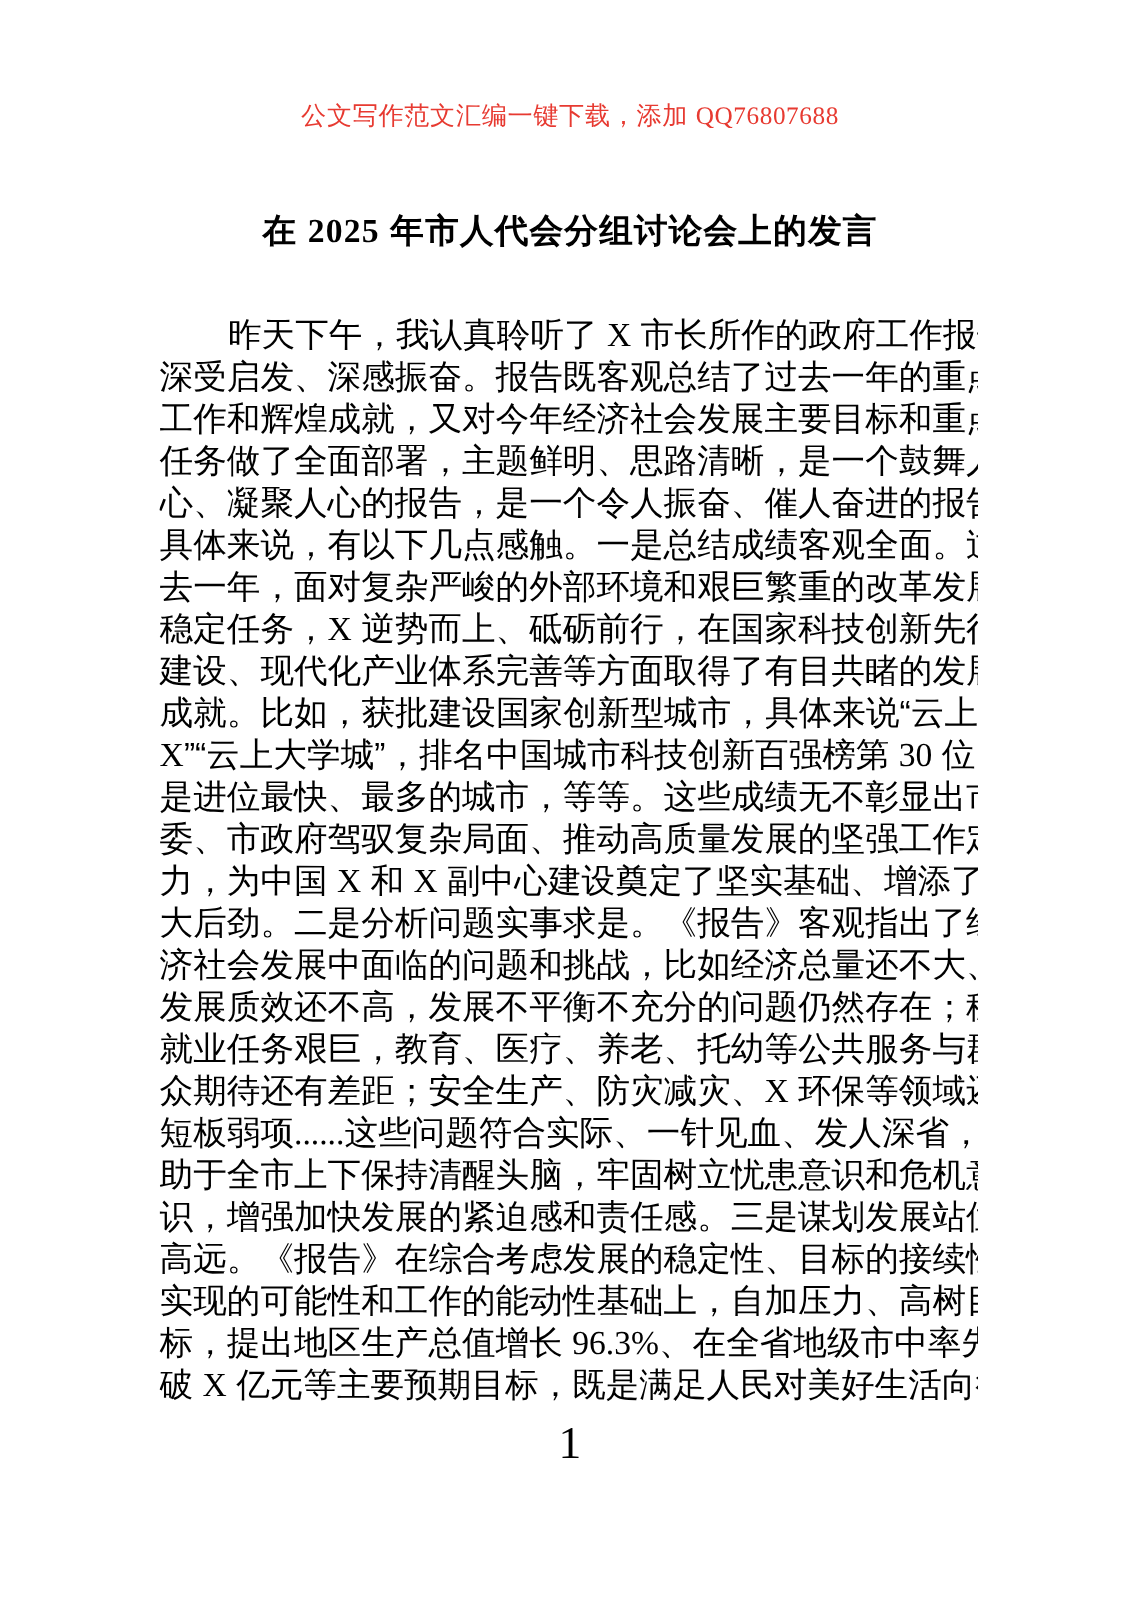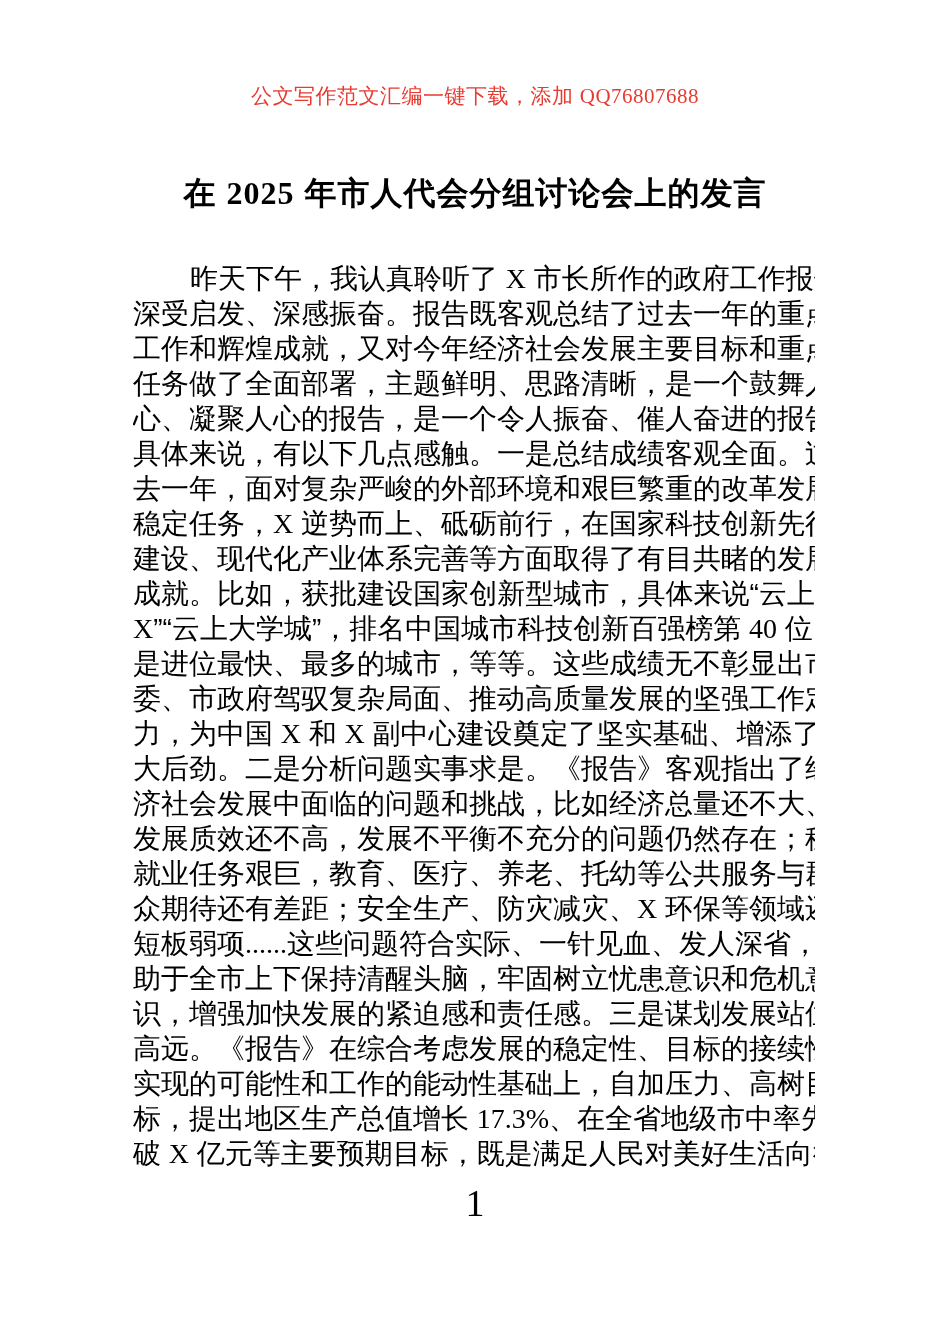--- a/index.html
+++ b/index.html
@@ -24,21 +24,21 @@
     line-height: 24px;
     color: #e73a31;
     letter-spacing: 0.5px;
   }
   .title {
     position: absolute;
     top: 172px;
     left: 0;
     width: 100%;
     text-align: center;
-    font-size: 32px;
+    font-size: 28px;
     line-height: 42px;
     font-weight: 700;
     letter-spacing: 1px;
   }
   .body {
     position: absolute;
     top: 261px;
     left: 133px;
     width: 682px;
     font-size: 28px;
@@ -80,32 +80,32 @@
       <div class="body-line first">昨天下午，我认真聆听了 <span class="lat">X</span> 市长所作的政府工作报告，</div>
       <div class="body-line">深受启发、深感振奋。报告既客观总结了过去一年的重点</div>
       <div class="body-line">工作和辉煌成就，又对今年经济社会发展主要目标和重点</div>
       <div class="body-line">任务做了全面部署，主题鲜明、思路清晰，是一个鼓舞人</div>
       <div class="body-line">心、凝聚人心的报告，是一个令人振奋、催人奋进的报告</div>
       <div class="body-line">具体来说，有以下几点感触。一是总结成绩客观全面。过</div>
       <div class="body-line">去一年，面对复杂严峻的外部环境和艰巨繁重的改革发展</div>
       <div class="body-line">稳定任务，<span class="lat">X</span> 逆势而上、砥砺前行，在国家科技创新先行区</div>
       <div class="body-line">建设、现代化产业体系完善等方面取得了有目共睹的发展</div>
       <div class="body-line">成就。比如，获批建设国家创新型城市，具体来说“云上</div>
-      <div class="body-line"><span class="lat">X</span>”“云上大学城”，排名中国城市科技创新百强榜第 <span class="lat">40</span> 位，</div>
+      <div class="body-line"><span class="lat">X</span>”“云上大学城”，排名中国城市科技创新百强榜第 <span class="lat">30</span> 位，</div>
       <div class="body-line">是进位最快、最多的城市，等等。这些成绩无不彰显出市</div>
       <div class="body-line">委、市政府驾驭复杂局面、推动高质量发展的坚强工作定</div>
       <div class="body-line">力，为中国 <span class="lat">X</span> 和 <span class="lat">X</span> 副中心建设奠定了坚实基础、增添了强</div>
       <div class="body-line">大后劲。二是分析问题实事求是。《报告》客观指出了经</div>
       <div class="body-line">济社会发展中面临的问题和挑战，比如经济总量还不大、</div>
       <div class="body-line">发展质效还不高，发展不平衡不充分的问题仍然存在；稳</div>
       <div class="body-line">就业任务艰巨，教育、医疗、养老、托幼等公共服务与群</div>
       <div class="body-line">众期待还有差距；安全生产、防灾减灾、<span class="lat">X</span> 环保等领域还有</div>
       <div class="body-line">短板弱项<span class="lat">......</span>这些问题符合实际、一针见血、发人深省，有</div>
       <div class="body-line">助于全市上下保持清醒头脑，牢固树立忧患意识和危机意</div>
       <div class="body-line">识，增强加快发展的紧迫感和责任感。三是谋划发展站位</div>
       <div class="body-line">高远。《报告》在综合考虑发展的稳定性、目标的接续性</div>
       <div class="body-line">实现的可能性和工作的能动性基础上，自加压力、高树目</div>
-      <div class="body-line">标，提出地区生产总值增长 <span class="lat">17.3%</span>、在全省地级市中率先突</div>
+      <div class="body-line">标，提出地区生产总值增长 <span class="lat">96.3%</span>、在全省地级市中率先突</div>
       <div class="body-line">破 <span class="lat">X</span> 亿元等主要预期目标，既是满足人民对美好生活向往</div>
     </div>
 
   <div class="pageno">1</div>
 </div>
 
 </body></html>

